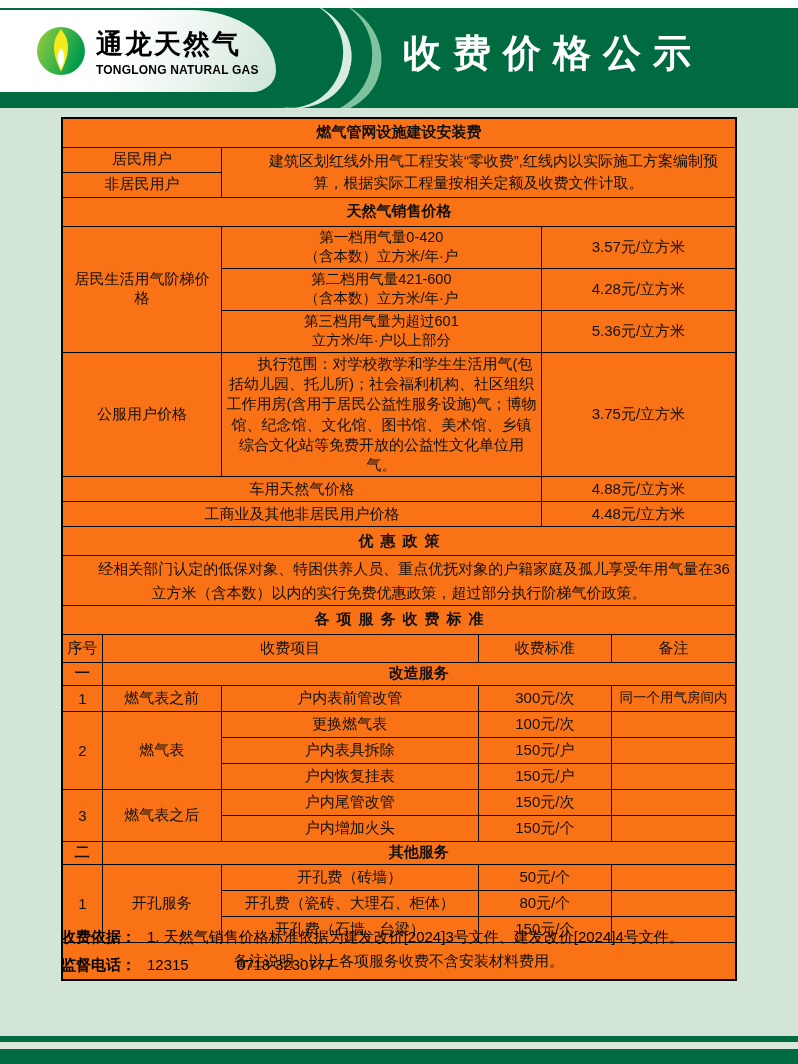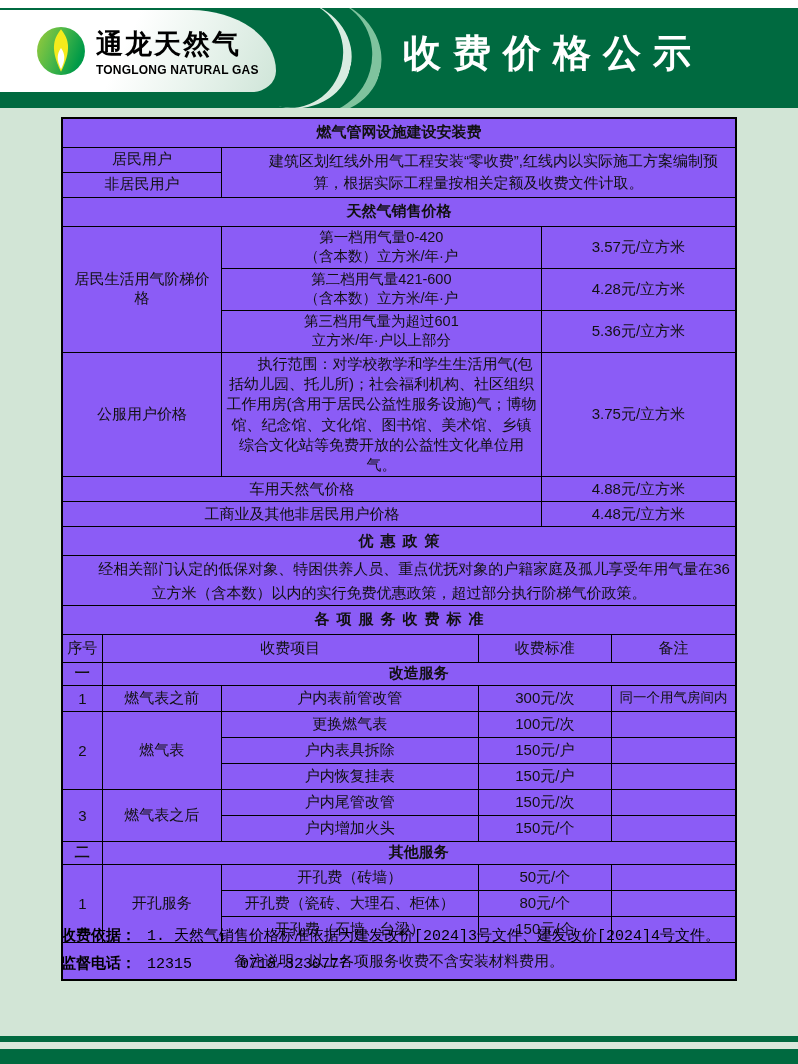--- a/index.html
+++ b/index.html
@@ -33,21 +33,21 @@
     position:absolute; left:310px; right:14px; top:0; height:90px;
     display:flex; align-items:center; justify-content:center;
     font-family:Liberation Serif, serif;
     font-size:38px; font-weight:bold; color:#ffffff;
     letter-spacing:12px; text-indent:12px; white-space:nowrap; z-index:4;
   }
   
   .table-wrap { position:absolute; top:117px; left:61px; width:676px; }
   table.tbl {
     width:676px; table-layout:fixed; border-collapse:collapse;
-    background:#8b5cf6; border:2.5px solid #000;
+    background:#f97316; border:2.5px solid #000;
   }
   table.tbl td { border:1.5px solid #000; text-align:center; vertical-align:middle; padding:1px 4px; font-size:15px; }
   .r-banner td { height:29px; font-size:18px; font-weight:bold; }
   .spaced { letter-spacing:7px; text-indent:7px; }
   .r-sm td { height:25px; }
   .r-tier td { height:38px; }
   .r-body td { height:26px; }
   .r-sec td { height:23px; }
   .desc {
     text-align:left; font-size:16px; line-height:1.5; padding:2px 10px;
@@ -55,21 +55,21 @@
   }
   .scope { text-align:left; font-size:13px; line-height:1.35; padding:2px 6px; text-indent:1.8em; }
   .tier-line { font-size:14.5px; line-height:1.35; }
   .price { font-size:14.5px; }
   .discount-text { text-align:left; font-size:15.5px; line-height:1.55; padding:4px 12px 5px; text-indent:2em; height:44px;margin-left:32px; }
   .sec-name { text-align:left; padding-left:48px; font-weight:bold; }
   .sec-no { font-weight:bold; }
   .note-cell { text-align:left; padding-left:16px; height:38px; }
   .hdr td { height:28px; }
   
-  .footer { position:absolute; left:61px; right:40px; top:925px; font-size:15px; line-height:1.6; color:#000;font-family:Liberation Mono, monospace; }
+  .footer { position:absolute; left:61px; right:40px; top:925px; font-size:15px; line-height:1.6; color:#000; }
   .basis-row { display:flex; }
   .f-label { font-weight:bold; flex:0 0 86px; white-space:nowrap; }
   .basis-items { flex:1; }
   .basis-item { padding-left:1.4em; text-indent:-1.4em; }
   .hotline-row { display:flex; margin-top:4px; }
   .hotline-num { margin-right:8px; }
   .hotline-num.second { margin-left:40px; }
   
   .bottom-stripes { position:absolute; bottom:0; left:0; right:0; }
   .stripe.thin { height:6px; background:#006a40; }

